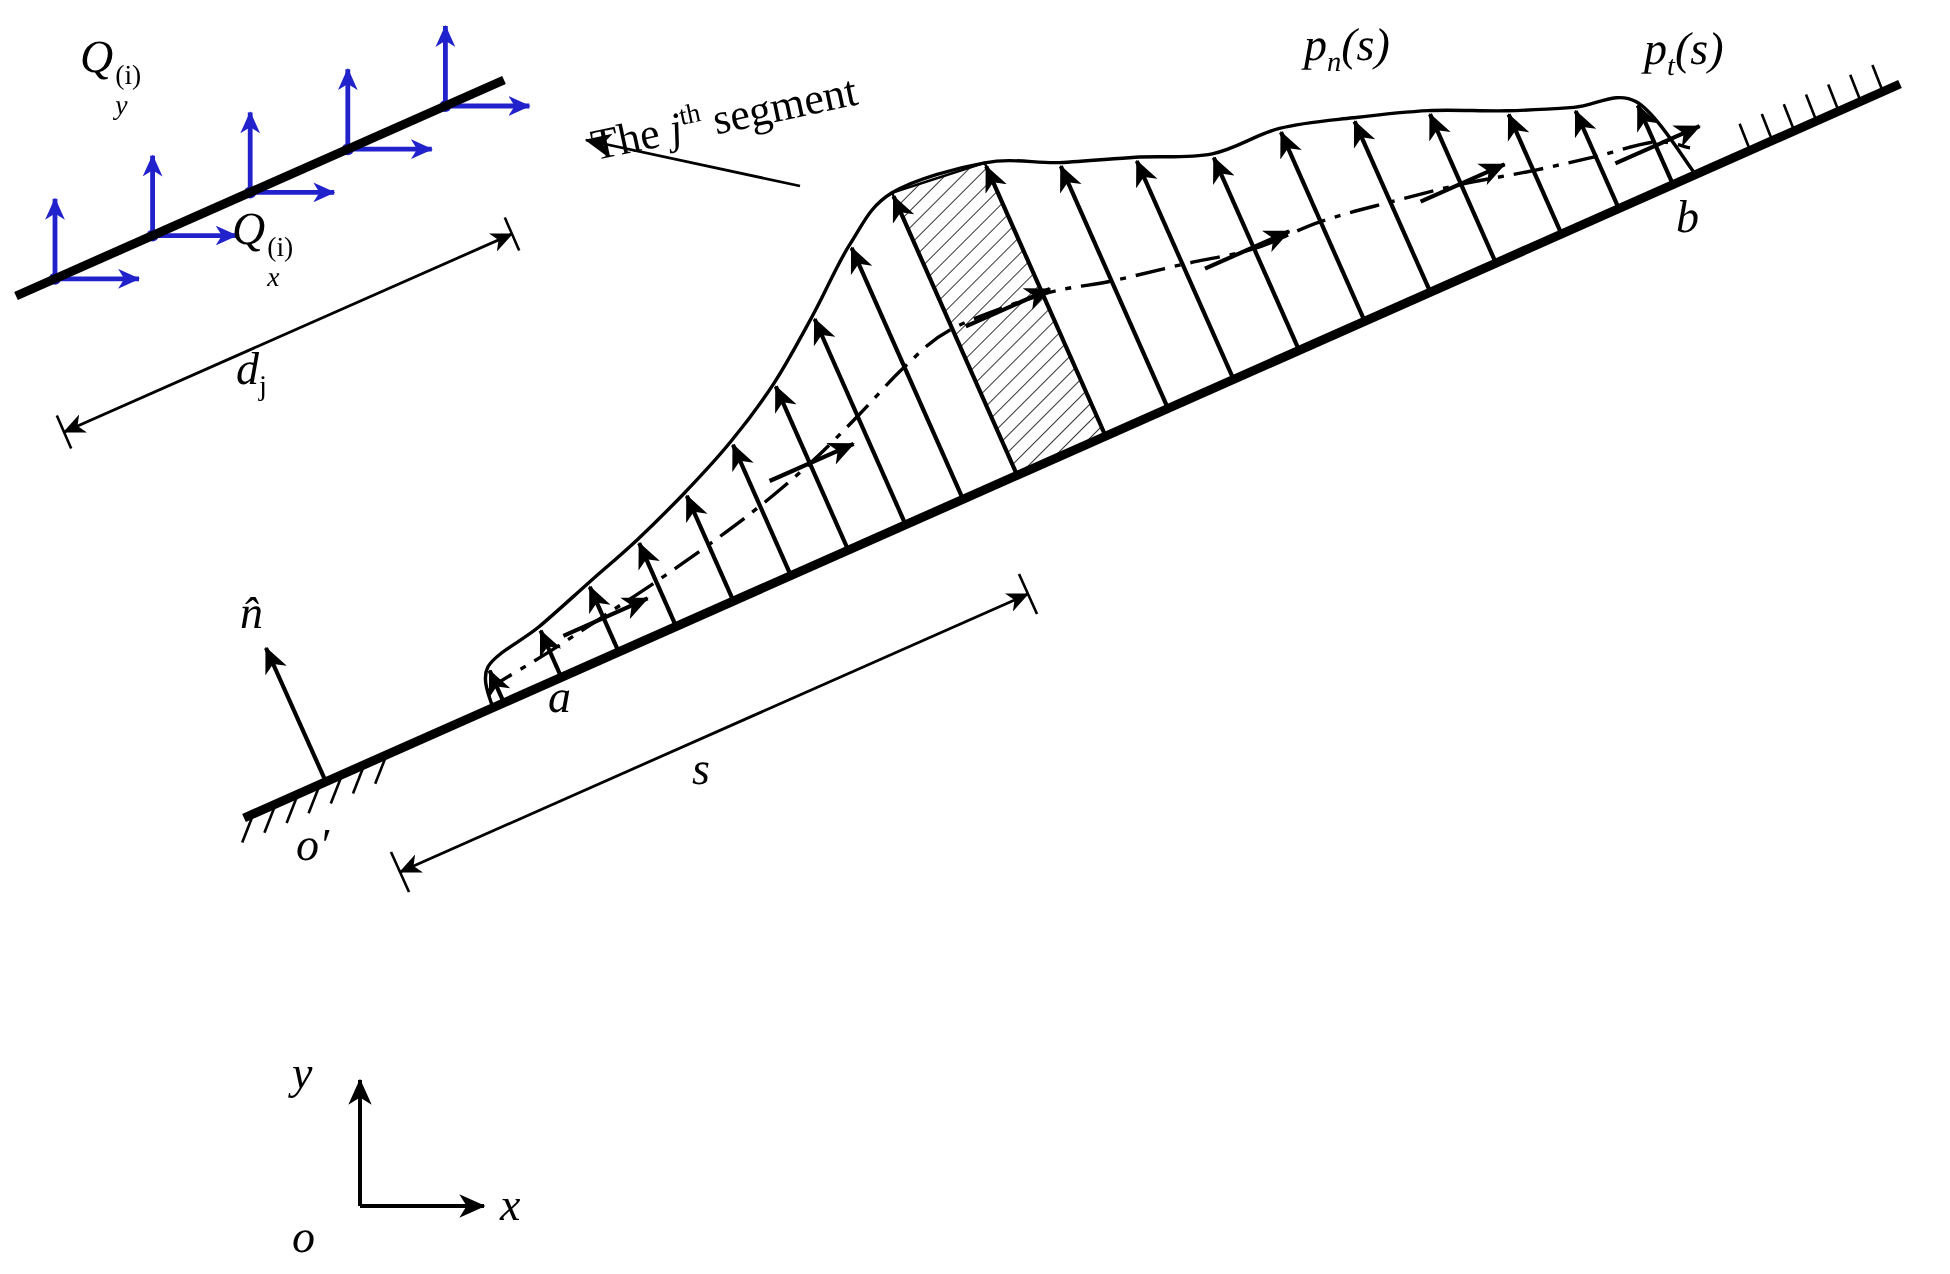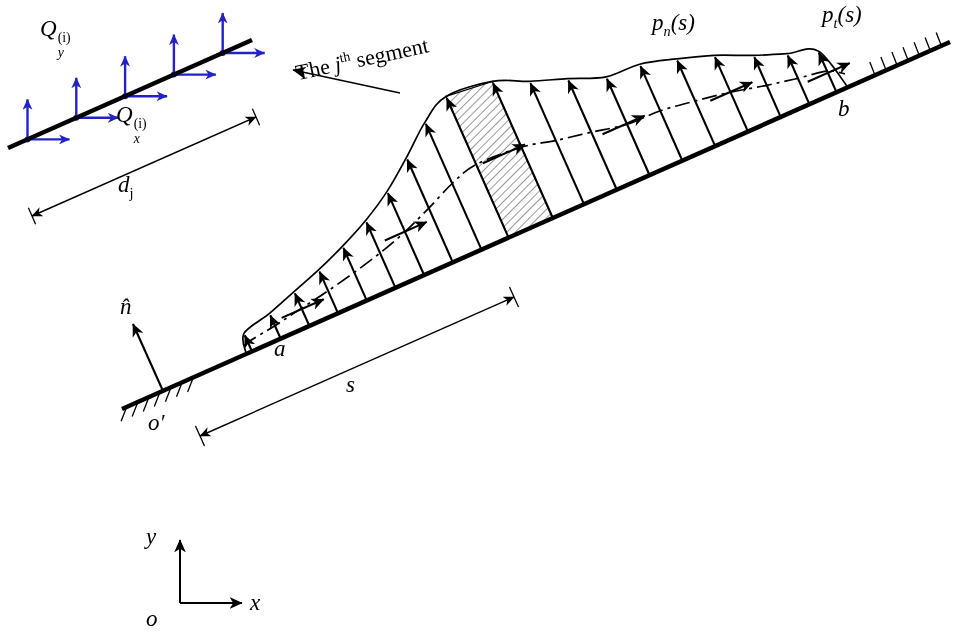--- a/index.html
+++ b/index.html
@@ -141,21 +141,21 @@
   </div>
   <div class="lbl" style="left:118px;top:172px;">
     <span class="it">d</span><sub>j</sub>
   </div>
   <div class="lbl rot" style="left:296px;top:60px;">
     <span>The </span><span class="it">j</span><sup>th</sup><span> segment</span>
   </div>
   <div class="lbl" style="left:640px;top:10px;margin-left:12px;">
     <span class="it">p</span><sub class="it">n</sub><span class="it">(s)</span>
   </div>
-  <div class="lbl" style="left:822px;top:2px;">
+  <div class="lbl" style="left:822px;top:12px;">
     <span class="it">p</span><sub class="it">t</sub><span class="it">(s)</span>
   </div>
   <div class="lbl it" style="left:274px;top:336px;">a</div>
   <div class="lbl it" style="left:838px;top:96px;">b</div>
   <div class="lbl it" style="left:346px;top:372px;">s</div>
   <div class="lbl it" style="left:120px;top:294px;">n̂</div>
   <div class="lbl it" style="left:148px;top:410px;">o′</div>
   <div class="lbl it" style="left:146px;top:524px;">y</div>
   <div class="lbl it" style="left:250px;top:590px;">x</div>
   <div class="lbl it" style="left:146px;top:606px;">o</div>

